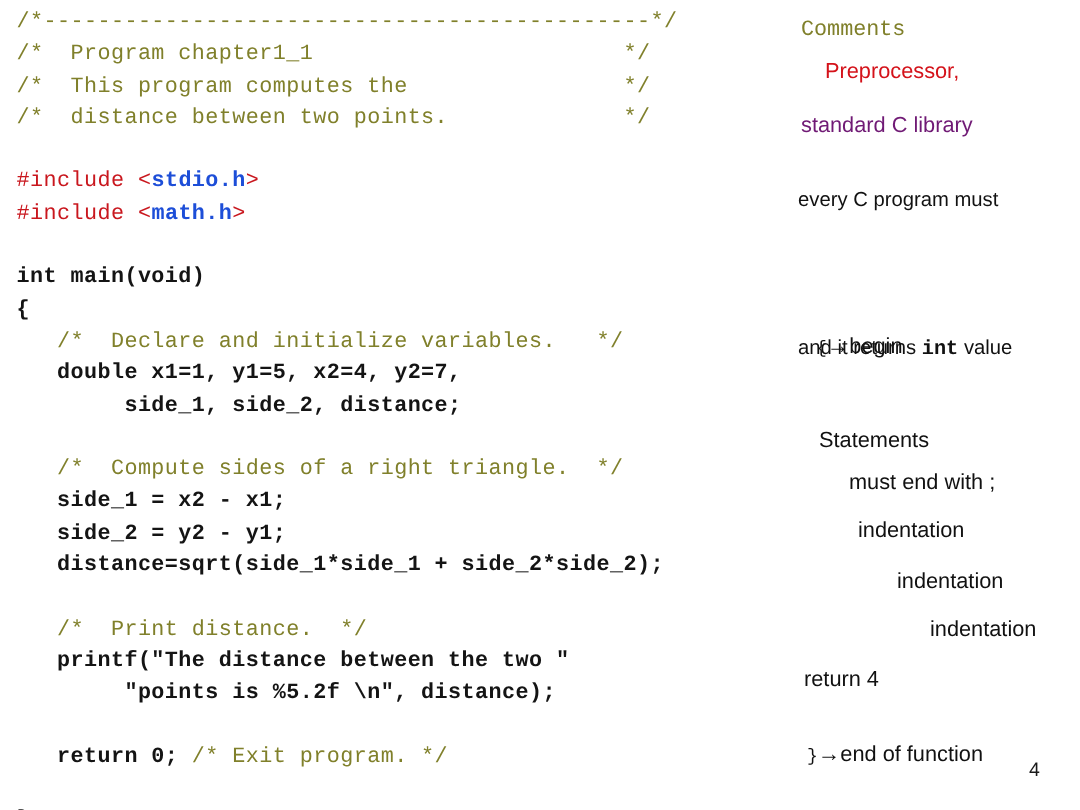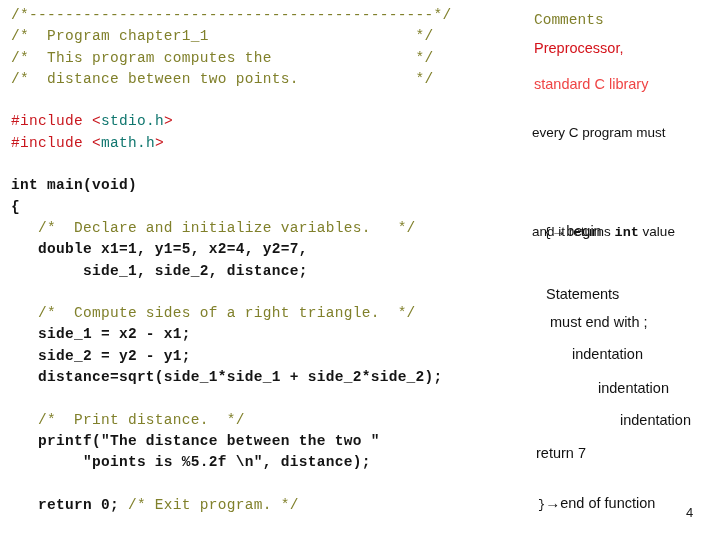--- a/index.html
+++ b/index.html
@@ -30,42 +30,42 @@
     letter-spacing: 0.02em;
   }
   .code-line {
     white-space: pre;
     min-height: 21.3px;
   }
   .blank-line { min-height: 21.3px; }
 
   .tok-comment { color: #80802b; }
   .tok-pp      { color: #c9171e; font-weight: normal; }
-  .tok-hdr     { color: #0f766e; font-weight: normal; }
+  .tok-hdr     { color: #1d4ed8; font-weight: bold; }
   .tok-code    { color: #141414; font-weight: bold; }
 
   
   #annotation-column {
     position: absolute;
     left: 530px;
     top: 0;
     width: 190px;
     height: 540px;
   }
   .note {
     position: absolute;
     font-family: "Liberation Sans", sans-serif;
     font-size: 14.5px;
     line-height: 17.5px;
     color: #111111;
     white-space: pre-line;
   }
   .note-olive { color: #80802b; }
-  .note-red   { color: #d4121a; }
-  .note-blue  { color: #ef4444; }
+  .note-red   { color: #d4121a; margin-left: 16px; }
+  .note-blue  { color: #701a75; }
   .note-small { font-size: 13.5px; line-height: 16.5px; }
 
   .mono-inline {
     font-family: "Liberation Mono", "DejaVu Sans Mono", monospace;
     font-weight: bold;
     font-size: 13.5px;
   }
   .brace-glyph {
     font-family: "Liberation Mono", "DejaVu Sans Mono", monospace;
     font-size: 12px;
@@ -102,22 +102,22 @@
     </div>
 
     <div class="note" id="a-endfn-box" style="left:8px; top:476px;">
       <span class="brace-glyph">}</span><span class="arrow-glyph">→</span><span>end of function</span>
     </div>
 
   <div class="note note-olive" style="left: 4px; top: 12px; font-family: Liberation Mono, monospace;">Comments</div>
       <div class="note note-red" style="left: 4px; top: 40px;">Preprocessor,</div>
       <div class="note note-blue" style="left: 4px; top: 76px;">standard C library</div>
       <div class="note " style="left: 16px; top: 286px; text-align: center;">Statements</div>
-      <div class="note " style="left: 20px; top: 314px;">must end with ;</div>
+      <div class="note " style="left: 36px; top: 314px;">must end with ;</div>
       <div class="note " style="left: 42px; top: 346px;">indentation</div>
       <div class="note " style="left: 68px; top: 380px;">indentation</div>
       <div class="note " style="left: 90px; top: 412px;">indentation</div>
-      <div class="note " style="left: 6px; top: 445px;">return 7</div>
+      <div class="note " style="left: 6px; top: 445px;">return 4</div>
     </div>
 
   <div id="page-number">4</div>
 
 </div>
 
 </body></html>

